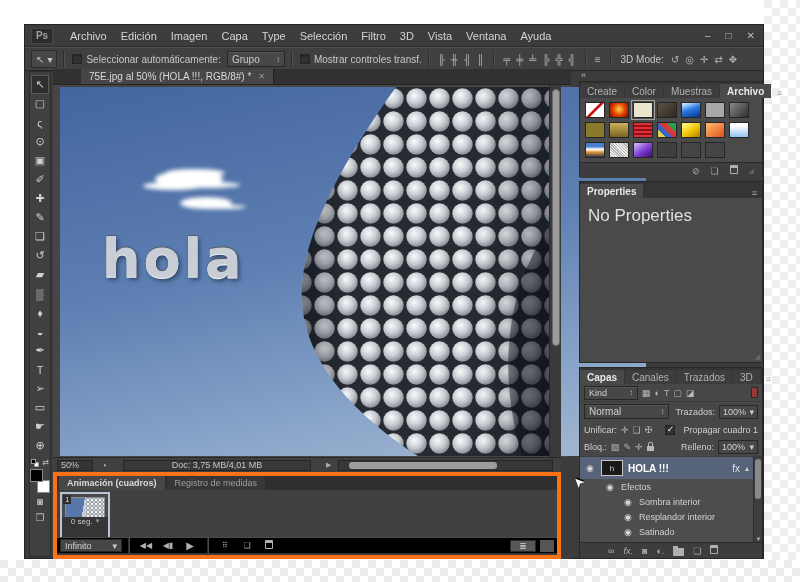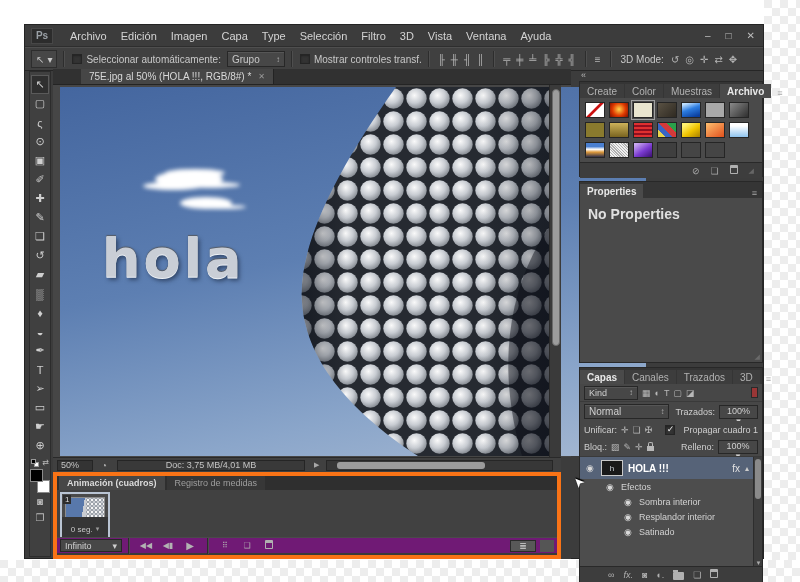--- a/index.html
+++ b/index.html
@@ -75,41 +75,41 @@
   .vthumb{position:absolute;left:2px;top:4px;width:8px;height:257px;background:#9c9c9c;border:1px solid #6b6b6b;border-radius:4px;}
   .cursor{position:absolute;left:520px;top:406px;font-size:13px;color:#fff;
           text-shadow:0 0 1px #000,1px 1px 1px #000;transform:rotate(-135deg);z-index:9;}
 
   .statusbar{position:absolute;left:0;top:388px;width:508px;height:15px;background:#404040;
              border-top:1px solid #292929;display:flex;align-items:center;font-size:9px;color:#c5c5c5;}
   .zoomfield{width:36px;height:11px;background:#343434;border:1px solid #252525;margin:0 4px;
              padding:0 3px;display:flex;align-items:center;}
   .sticon{font-size:10px;color:#a8a8a8;margin:0 4px;}
   .docfield{width:188px;height:11px;background:#393939;border:1px solid #252525;display:flex;
-            align-items:center;justify-content:center;margin:0 6px;}
+            align-items:center;justify-content:center;margin:0 12px;}
   .flyout{font-size:7px;color:#a8a8a8;margin:0 3px;}
   .hscroll{flex:1;height:11px;margin:0 8px 0 4px;background:#373737;border:1px solid #262626;position:relative;}
   .hthumb{position:absolute;left:10px;top:1px;width:148px;height:7px;background:#9c9c9c;border-radius:3px;}
 
   
   .anim{position:absolute;left:0;top:403px;width:508px;height:87px;background:#3a3a3a;border:4px solid #f97316;}
   .anim-tabs{height:14px;background:#2f2f2f;display:flex;gap:2px;padding-left:2px;font-size:9px;}
   .atab{display:flex;align-items:center;padding:0 8px;color:#9e9e9e;background:#373737;}
   .atab.on{background:#474747;color:#dcdcdc;font-weight:bold;}
   .anim-content{position:absolute;left:0;top:14px;right:0;height:55px;background:#414141;border-bottom:1px solid #2a2a2a;}
   .frame{position:absolute;left:3px;top:2px;width:50px;height:51px;border:2px solid #b9c4d3;background:#4a4a4a;}
   .frame-num{position:absolute;left:1px;top:1px;background:#2d2d2d;color:#ddd;font-size:8px;padding:0 2px;z-index:3;}
   .frame-thumb{position:absolute;left:3px;top:3px;width:40px;height:30px;border:1px solid #8d8d8d;
                background:linear-gradient(100deg,#5878ab 44%,#c9ccd1 44%);}
   .frame-thumb::after{content:"";position:absolute;right:0;top:0;width:48%;height:100%;
     background-image:radial-gradient(circle at 2px 2px,#f5f5f5 1px,#9aa0a8 1.6px,transparent 2px);background-size:4px 4px;}
   .frame-delay{position:absolute;left:0;right:0;bottom:0;height:24px;background:#353535;display:flex;
-               align-items:center;justify-content:center;gap:3px;font-size:8px;color:#c8c8c8;}
+               align-items:flex-start;justify-content:center;gap:3px;font-size:8px;color:#c8c8c8;}
   .frame-delay .arr{font-size:7px;color:#999;}
-  .anim-controls{position:absolute;left:0;bottom:2px;right:0;height:16px;background:#701a75;
+  .anim-controls{position:absolute;left:0;bottom:2px;right:0;height:16px;background:#000000;
                  border-top:1px solid #4a4a4a;display:flex;align-items:center;padding:0 3px;font-size:9px;}
   .loopsel{width:62px;height:13px;background:#474747;border:1px solid #272727;display:flex;
            align-items:center;justify-content:space-between;padding:0 4px;font-size:9px;color:#d0d0d0;}
   .ab{width:22px;text-align:center;color:#b2b2b2;font-size:8px;}
   .ab.play{font-size:10px;}
   .aconv{margin-left:auto;width:26px;height:12px;background:#585858;border:1px solid #2a2a2a;
          color:#d8d8d8;font-size:9px;display:flex;align-items:center;justify-content:center;}
   .acorner{width:14px;height:12px;background:#555;margin-left:4px;}
 
   
@@ -124,33 +124,33 @@
   .swgrid{height:64px;background:#4a4a4a;display:grid;grid-template-columns:repeat(7,20px);
           grid-auto-rows:16px;gap:4px;padding:4px 5px;}
   .sw{width:20px;height:16px;border:1px solid #252525;}
   .sw.sel{outline:1px solid #a0a0a0;outline-offset:1px;}
   .pfoot{height:16px;background:#3d3d3d;border-top:1px solid #292929;display:flex;align-items:center;
          justify-content:flex-end;gap:11px;padding:0 8px;color:#ababab;font-size:9px;}
   .grip{color:#666;font-size:7px;}
 
   .p-props{top:112px;height:182px;}
   .p-props .content{position:absolute;left:0;right:0;top:16px;bottom:0;background:#4a4a4a;padding:8px;}
-  .noprops{font-size:14px;font-weight:bold;color:#e0e0e0;}
+  .noprops{font-size:17px;font-weight:normal;color:#e0e0e0;}
   .pgrip{position:absolute;right:2px;bottom:1px;color:#6a6a6a;font-size:7px;}
 
-  .p-layers{top:298px;height:216px;display:flex;flex-direction:column;}
+  .p-layers{top:298px;height:192px;display:flex;flex-direction:column;}
   .lrowbar{display:flex;align-items:center;gap:4px;padding:0 4px;background:#474747;font-size:9px;flex:none;}
   .lfilter{height:18px;border-bottom:1px solid #3a3a3a;}
   .kindsel{width:54px;height:14px;}
   .fic{font-size:9px;color:#b8b8b8;}
   .redtoggle{margin-left:auto;width:7px;height:11px;background:#993636;border:1px solid #2a2a2a;}
   .lblend{height:19px;}
   .blendsel{width:88px;height:15px;font-size:10px;}
   .valbox{display:inline-flex;align-items:center;justify-content:space-between;width:40px;height:14px;
-          background:#474747;border:1px solid #272727;padding:0 3px;flex-direction:column;}
+          background:#474747;border:1px solid #272727;padding:0 3px;}
   .lunify{height:17px;text-align:center;}
   .llock{height:18px;}
   .icon-lock{display:inline-block;width:7px;height:5px;background:#b8b8b8;position:relative;margin-top:3px;}
   .icon-lock::before{content:"";position:absolute;top:-4px;left:1px;width:3px;height:3px;
     border:1px solid #b8b8b8;border-bottom:none;border-radius:2px 2px 0 0;}
   .llist{flex:1;background:#4d4d4d;border-top:1px solid #3a3a3a;position:relative;overflow:hidden;}
   .lrow-main{height:22px;background:#566378;display:flex;align-items:center;gap:5px;padding:0 4px;margin-right:9px;}
   .eye{font-size:9px;color:#d8d8d8;width:12px;text-align:center;flex:none;}
   .lthumb{width:22px;height:16px;background:#191919;border:1px solid #c9c9c9;color:#cfd4da;
           font-size:8px;display:flex;align-items:center;justify-content:center;flex:none;}

